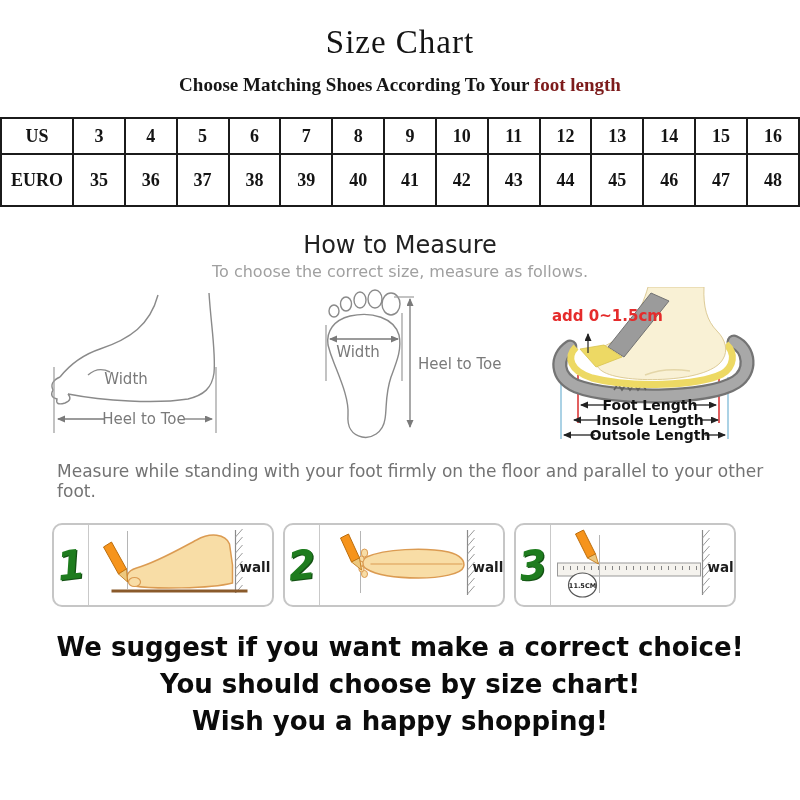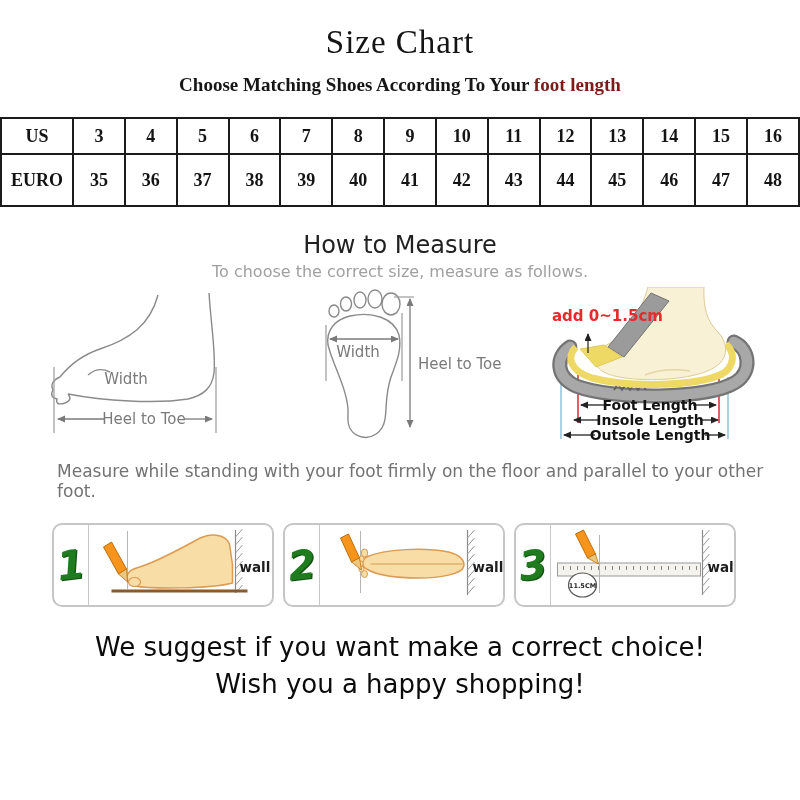--- a/index.html
+++ b/index.html
@@ -26,21 +26,21 @@
   .instruction{margin-top:8px;padding-left:57px;font-size:17px;color:#737373;}
   .steps{display:flex;margin-left:52px;margin-top:22px;}
   .step{width:222px;height:84px;border:2px solid #c6c6c6;border-radius:10px;
         display:flex;align-items:stretch;background:#fff;box-sizing:border-box;}
   .step + .step{margin-left:9px;}
   .step-num{width:34px;display:flex;align-items:center;justify-content:center;
             border-right:1px solid #c9c9c9;}
   .step-num span{display:inline-block;font-style:italic;font-weight:bold;font-size:40px;
                  color:#1e7c1e;transform:rotate(-7deg);text-shadow:1px 1px 0 #145214;}
   .step svg{flex:1;height:100%;}
-  .footer{margin-top:22px;text-align:center;font-weight:normal;font-size:26px;
+  .footer{margin-top:22px;text-align:center;font-weight:bold;font-size:26px;
           line-height:37px;color:#0b0b0b;}
   svg text{font-family:"DejaVu Sans",sans-serif;}
   .dimtext{fill:#7a7a7a;font-size:15px;}
   .blktext{fill:#131313;font-size:14px;font-weight:bold;}
   .walltext{fill:#1d1d1d;font-size:13.5px;font-weight:bold;}
 </style>
 </head>
 <body>
 
 <svg width="0" height="0" style="position:absolute">
@@ -251,14 +251,15 @@
       <polygon points="36,33 44,29 47,39" fill="#ecc87f" stroke="#bc6e0e" stroke-width="0.8"></polygon>
       <ellipse cx="31" cy="60" rx="14" ry="12" fill="#ffffff" stroke="#555" stroke-width="1.2"></ellipse>
       <text x="31" y="62.5" text-anchor="middle" font-size="6.5" font-weight="bold" fill="#222">11.5CM</text>
       <text class="walltext" x="156" y="47">wall</text>
     </svg>
   </div>
 </div>
 
 <div class="footer">
   <div>We suggest if you want make a correct choice!</div>
+  <div>You should choose by size chart!</div>
   <div>Wish you a happy shopping!</div>
 </div>
 
 </body></html>

